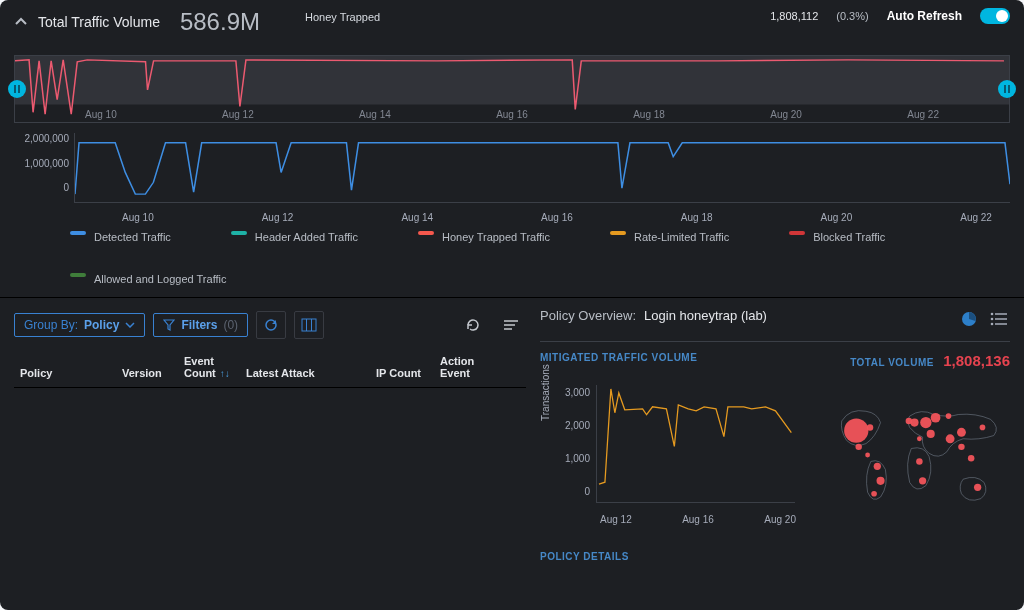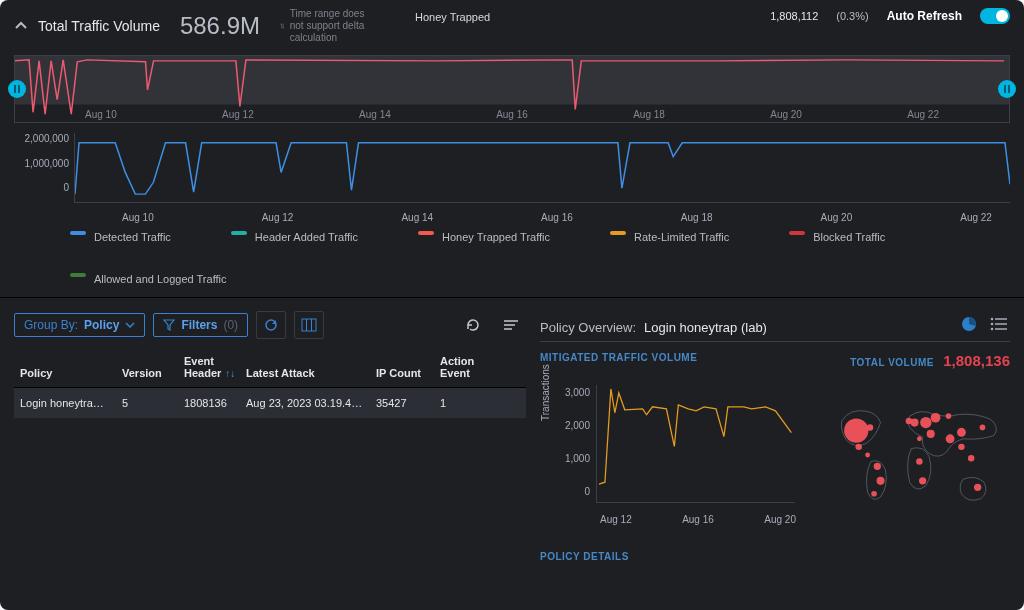--- a/index.html
+++ b/index.html
@@ -66,21 +66,21 @@
 .tbl-row > div { font-size:11px; color:#E4E6EA; overflow:hidden; text-overflow:ellipsis; white-space:nowrap; padding-right:6px; }
 .c-policy { width:102px; }
 .c-version { width:62px; }
 .c-ec { width:62px; }
 .c-latest { width:130px; }
 .c-ip { width:64px; }
 .c-ae { width:60px; }
 .sort-icon { display:inline-block; margin-left:4px; font-size:10px; color:#4A9FE0; }
 
 
-.po-header { display:flex; align-items:flex-end; height:34px; margin-top:10px; padding-bottom:6px; border-bottom:1px solid #3B3F47; }
+.po-header { display:flex; align-items:flex-start; height:34px; margin-top:10px; padding-bottom:6px; border-bottom:1px solid #3B3F47; }
 .po-title { font-size:13px; color:#B8BDC5; }
 .po-name { color:#E4E6EA; margin-left:8px; font-size:13px; }
 .po-icons { margin-left:auto; display:flex; gap:8px; }
 .po-icons span { width:22px; height:22px; display:flex; align-items:center; justify-content:center; }
 
 .po-metrics { display:flex; gap:30px; margin-top:10px; }
 .po-metric-label { color:#4688C7; font-size:10px; letter-spacing:0.5px; font-weight:600; }
 .po-metric-val { color:#E6434F; font-size:15px; margin-left:6px; font-weight:600; }
 
 .po-body { display:flex; margin-top:4px; height:172px;gap:32px; }
@@ -102,26 +102,20 @@
 
 <div class="header">
   <div class="header-left">
     <span class="chevron">
       <svg viewBox="0 0 14 14">
             <polyline points="2,9 7,4 12,9" fill="none" stroke="#B8BDC5" stroke-width="2"></polyline>
           </svg>
     </span>
     <span class="total-label">Total Traffic Volume</span>
     <span class="total-value">586.9M</span>
-    <span class="delta-msg">
-      <svg width="12" height="14" viewBox="0 0 12 14">
-            <path d="M3 2 h6 v2 l-2 3 l2 3 v2 h-6 v-2 l2-3 l-2-3z M1 1 L11 13" fill="none" stroke="#7C828C" stroke-width="1"></path>
-          </svg>
-      <span>Time range does not support delta calculation</span>
-    </span>
   </div>
   <div class="header-mid">Honey Trapped</div>
   <div class="header-right">
     <span class="honey-num">1,808,112</span>
     <span class="honey-pct">(0.3%)</span>
     <span class="auto-ref">Auto Refresh</span>
     <span class="toggle"></span>
   </div>
 </div>
 
@@ -248,32 +242,24 @@
                 <line x1="1" y1="7" x2="12" y2="7" stroke="#C4C8CE" stroke-width="1.5"></line>
                 <line x1="1" y1="11" x2="9" y2="11" stroke="#C4C8CE" stroke-width="1.5"></line>
               </svg>
             </span>
       </div>
     </div>
     <div class="tbl">
       <div class="tbl-head">
         <div class="c-policy">Policy</div>
         <div class="c-version">Version</div>
-        <div class="c-ec"><span>Event Header</span><span class="sort-icon">↑↓</span></div>
+        <div class="c-ec"><span>Event Count</span><span class="sort-icon">↑↓</span></div>
         <div class="c-latest">Latest Attack</div>
         <div class="c-ip">IP Count</div>
         <div class="c-ae">Action Event</div>
-      </div>
-      <div class="tbl-row">
-        <div class="c-policy">Login honeytra…</div>
-        <div class="c-version">5</div>
-        <div class="c-ec">1808136</div>
-        <div class="c-latest">Aug 23, 2023 03.19.4…</div>
-        <div class="c-ip">35427</div>
-        <div class="c-ae">1</div>
       </div>
     </div>
   </div>
 
   <div class="pane-right">
     <div class="po-header">
       <span class="po-title">Policy Overview:</span>
       <span class="po-name">Login honeytrap (lab)</span>
       <div class="po-icons">
         <span>

